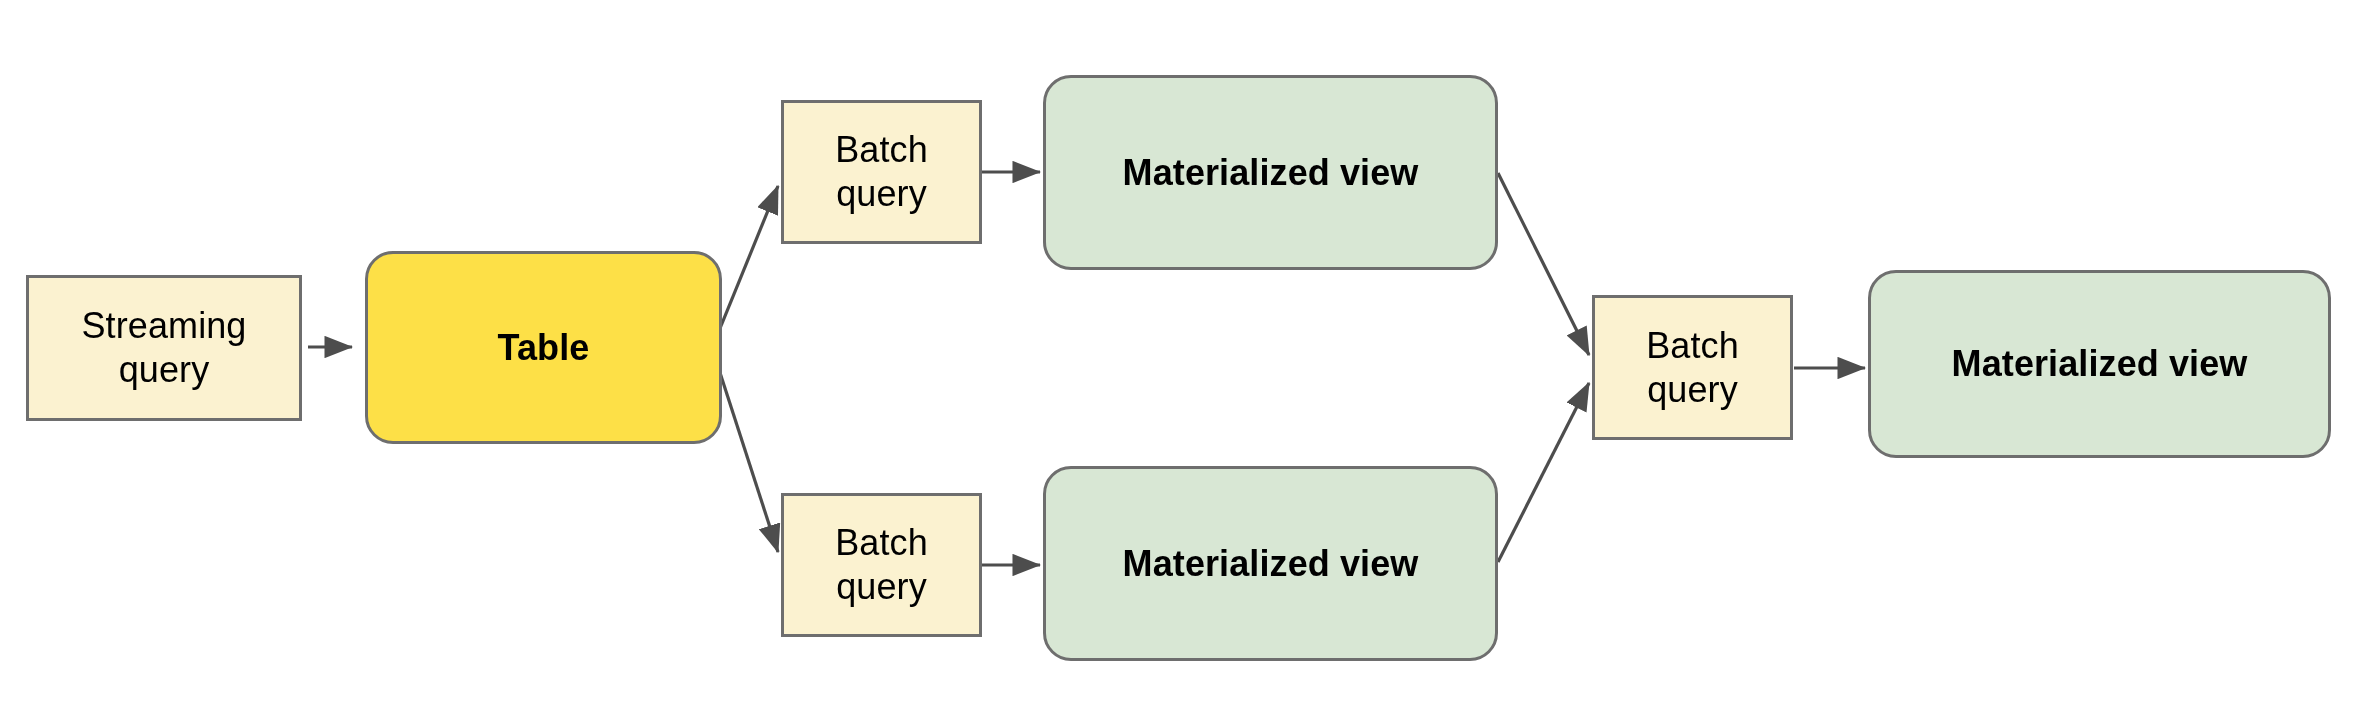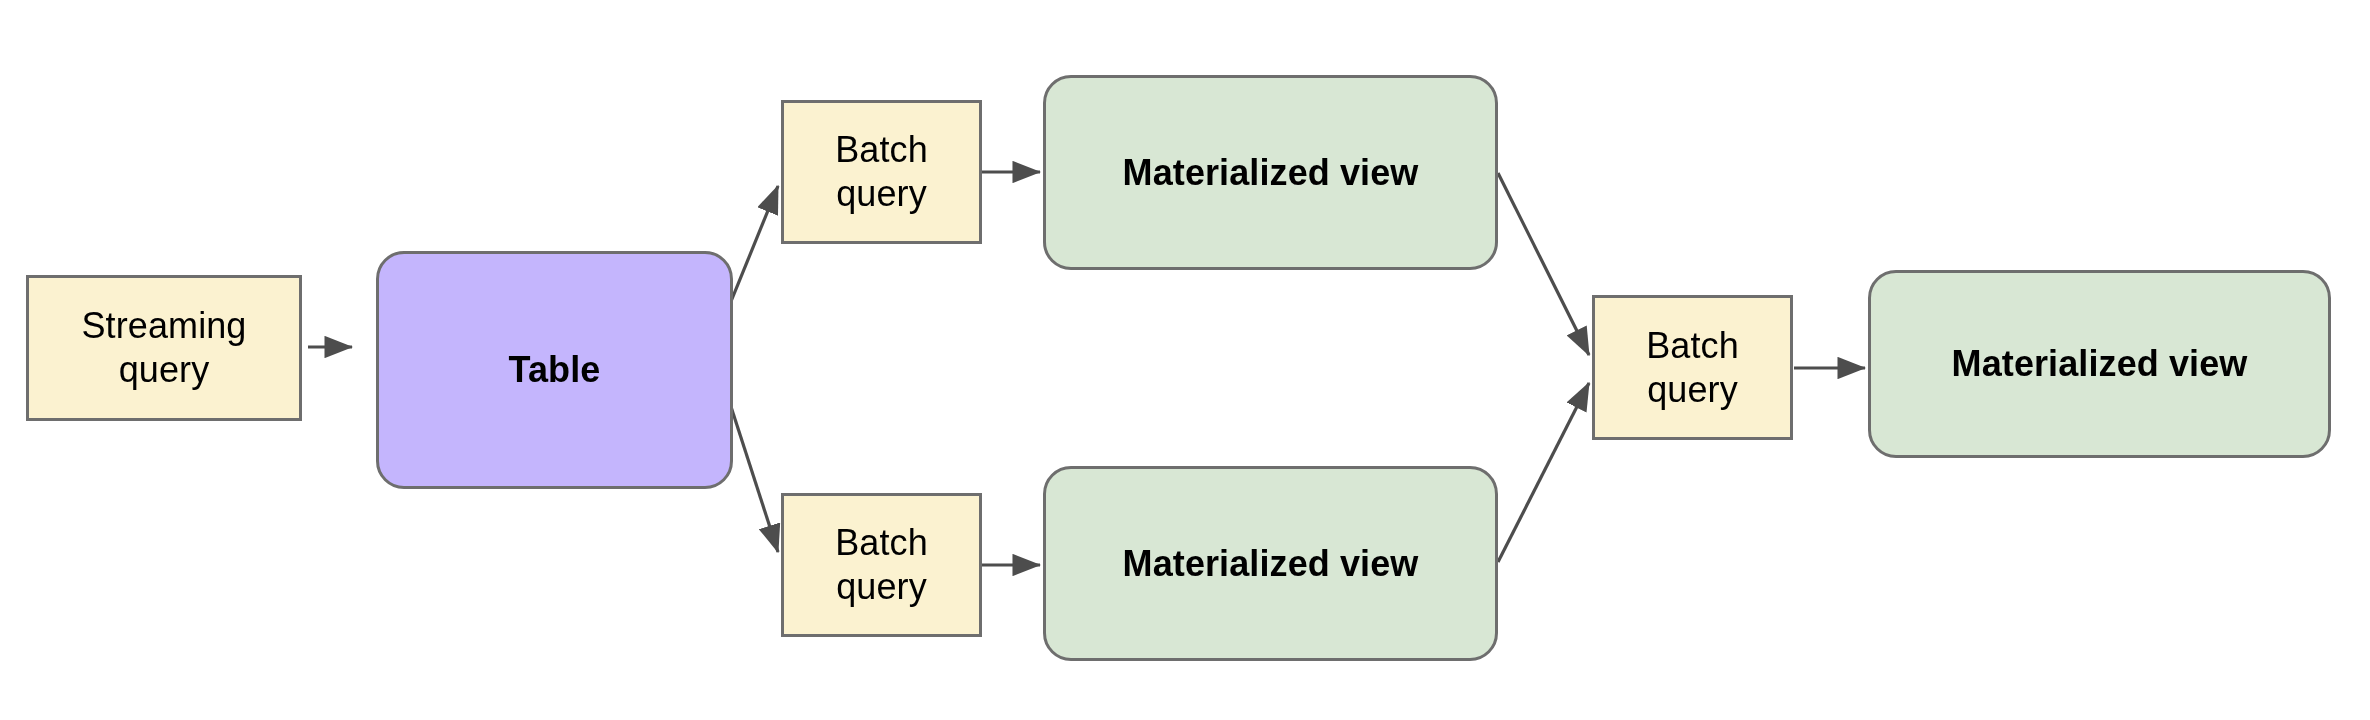--- a/index.html
+++ b/index.html
@@ -76,21 +76,21 @@
         <line x1="1498" y1="562" x2="1589" y2="383" marker-end="url(#arrowhead)"></line>
         <line x1="1794" y1="368" x2="1865" y2="368" marker-end="url(#arrowhead)"></line>
       </g>
   </svg>
 
   <div class="node process" style="left: 26px; top: 275px; width: 276px; height: 146px; background: rgb(251, 242, 208); border-color: rgb(110, 110, 110); color: rgb(0, 0, 0);">
     <span class="label">Streaming
 query</span>
   </div>
 
-  <div class="node store" style="left: 376px; top: 251px; width: 357px; height: 238px; background: #c4b5fd; border-color: rgb(110, 110, 110); color: rgb(0, 0, 0);">
+  <div class="node store" style="left: 365px; top: 251px; width: 357px; height: 193px; background: #fde047; border-color: rgb(110, 110, 110); color: rgb(0, 0, 0);">
     <span class="label">Table</span>
   </div>
 
   <div class="node process" style="left: 781px; top: 100px; width: 201px; height: 144px; background: rgb(251, 242, 208); border-color: rgb(110, 110, 110); color: rgb(0, 0, 0);">
     <span class="label">Batch
 query</span>
   </div>
 
   <div class="node store" style="left: 1043px; top: 75px; width: 455px; height: 195px; background: rgb(216, 231, 212); border-color: rgb(110, 110, 110); color: rgb(0, 0, 0);">
     <span class="label">Materialized view</span>

